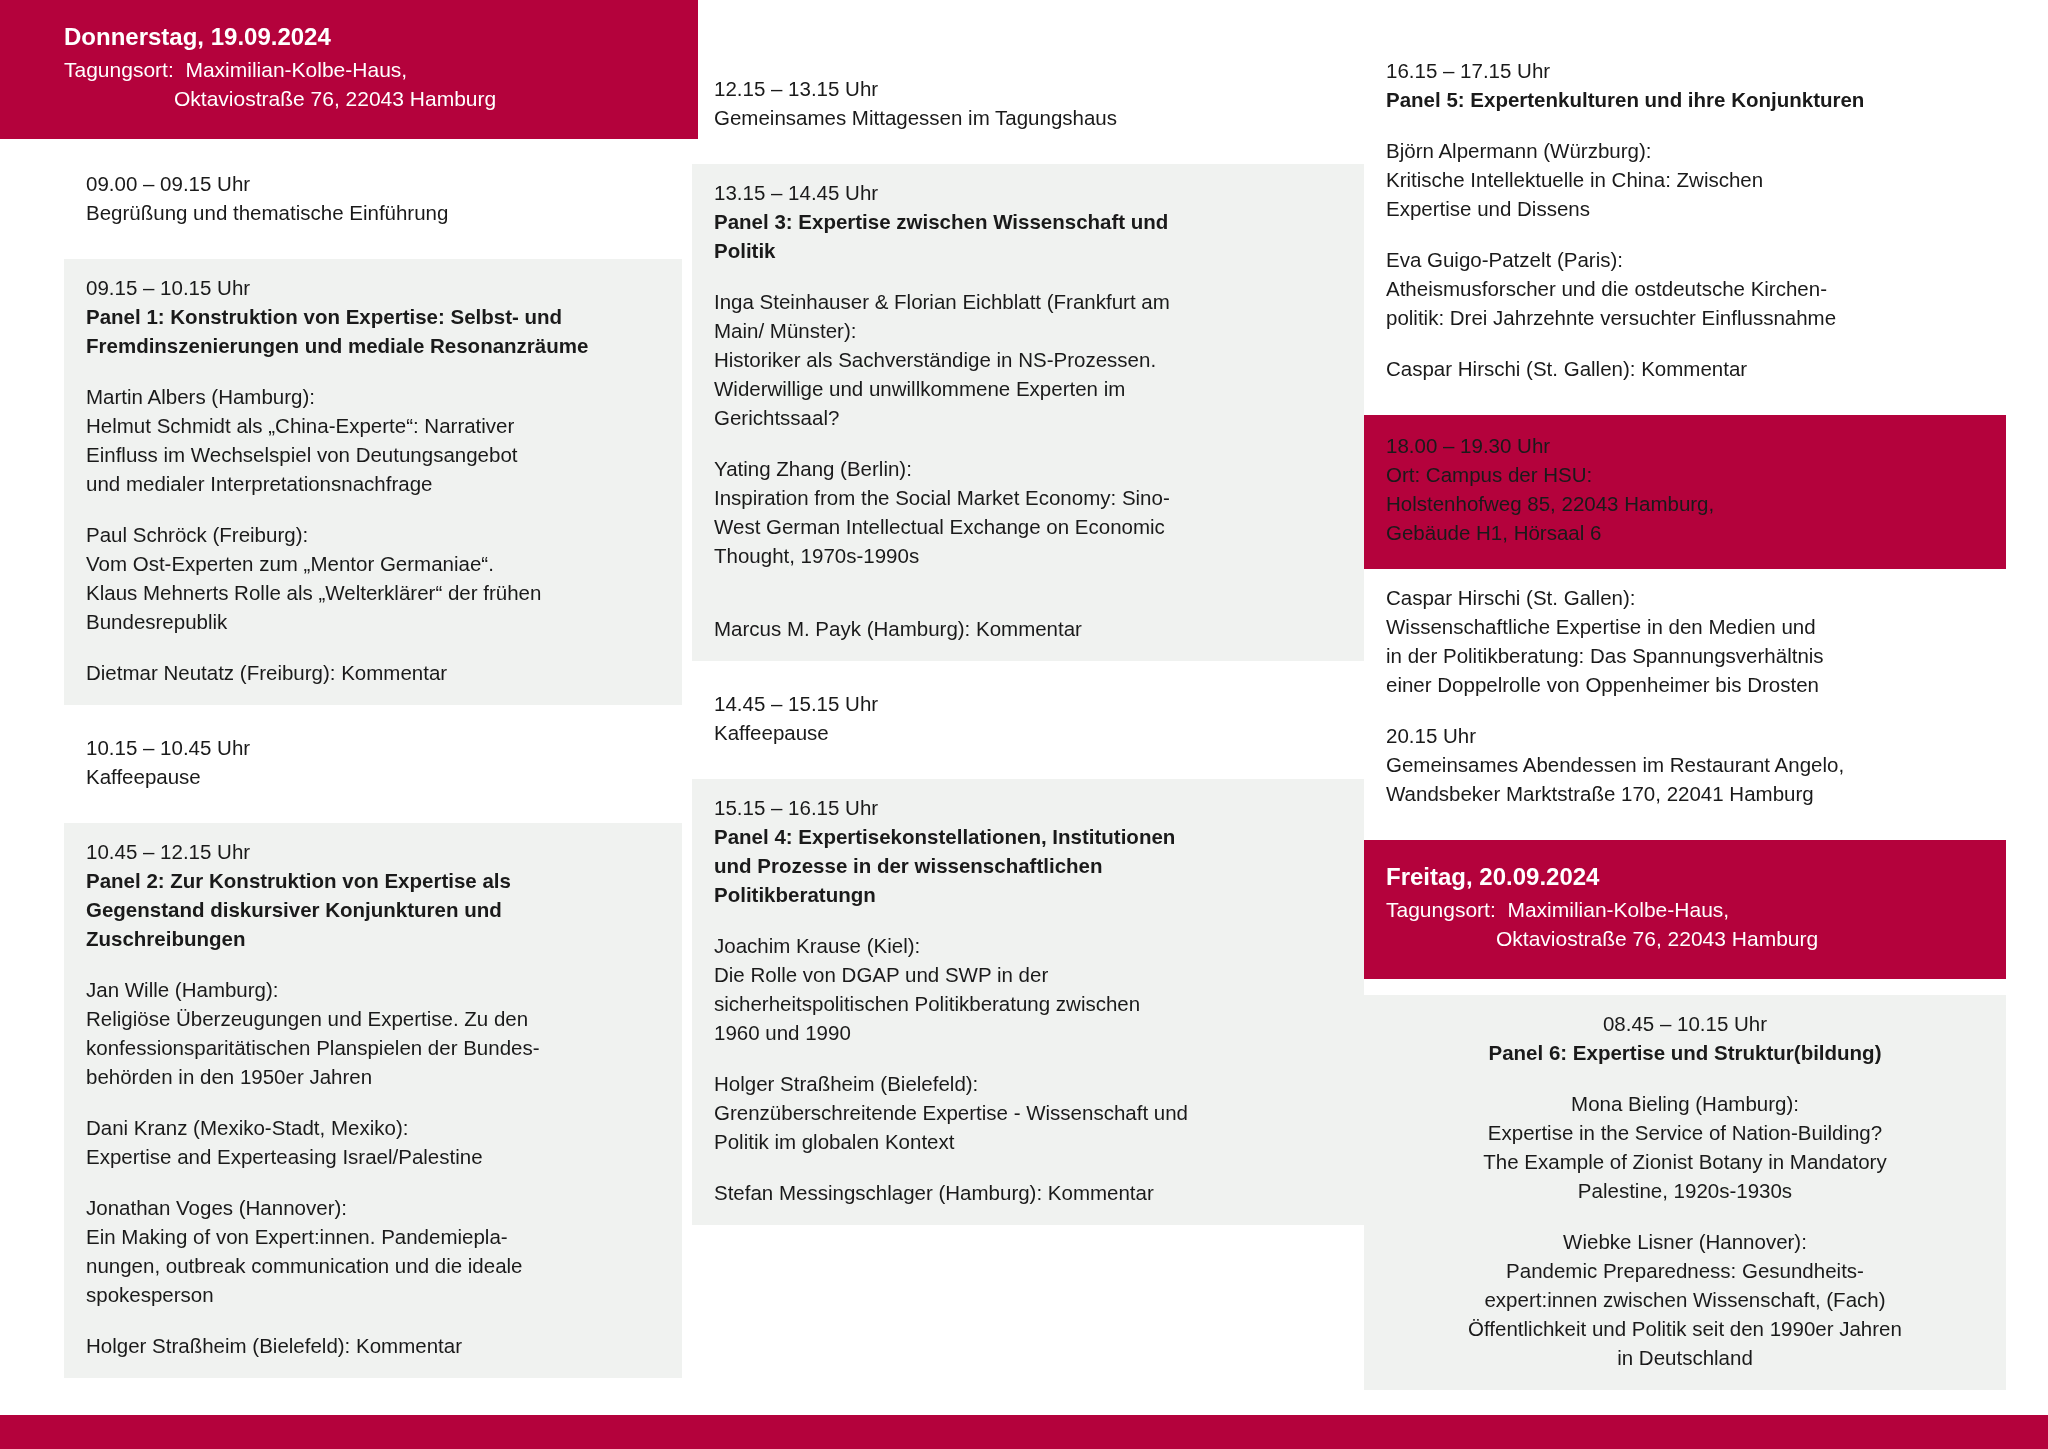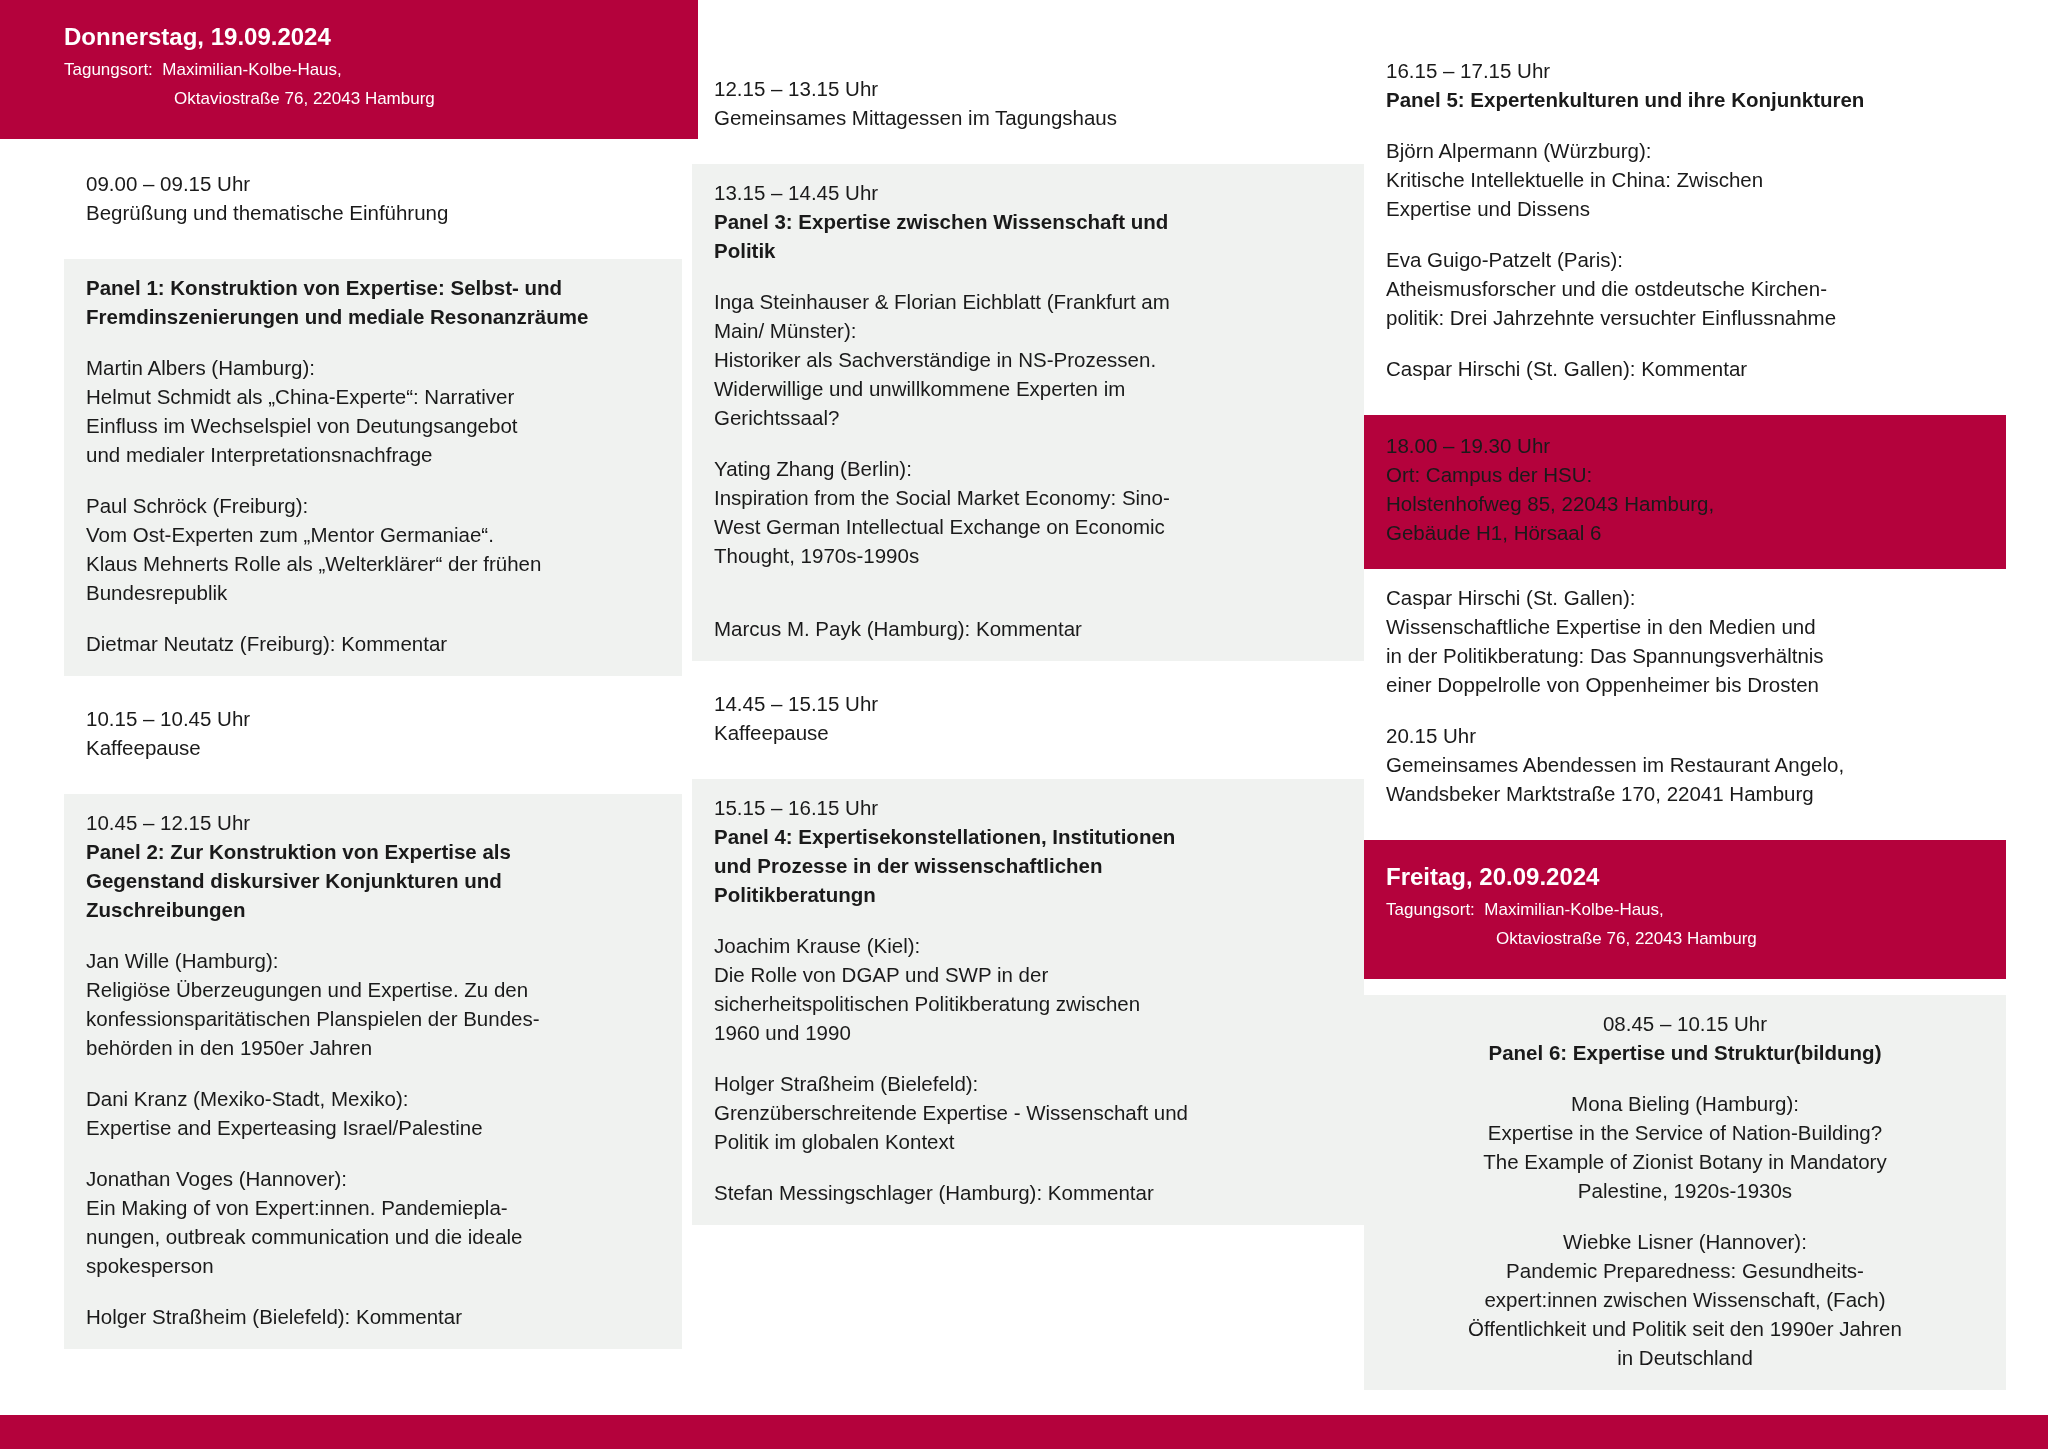--- a/index.html
+++ b/index.html
@@ -57,21 +57,21 @@
   .spacer {
     height: 22px;
   }
   .hdr-date {
     font-size: 24px;
     font-weight: bold;
     line-height: 33px;
     margin-bottom: 2px;
   }
   .hdr-venue {
-    font-size: 17px;
+    font-size: 21px;
     line-height: 29px;
     white-space: pre-wrap;
   }
   
   .header-red-left {
     background: #b4023c;
     color: #fff;
     padding: 20px 22px 26px 64px;
     margin-left: -64px;
     margin-bottom: 16px;
@@ -118,20 +118,21 @@
         <div class="hdr-venue">Tagungsort:  Maximilian-Kolbe-Haus,</div>
         <div class="hdr-venue" style="padding-left:110px;">Oktaviostraße 76, 22043 Hamburg</div>
       </div>
 
       <div class="block plain">
         <div class="line">09.00 – 09.15 Uhr</div>
         <div class="line">Begrüßung und thematische Einführung</div>
       </div>
 
       <div class="block grey">
+        <div class="line">09.15 – 10.15 Uhr</div>
         <div class="line bold">Panel 1: Konstruktion von Expertise: Selbst- und
 Fremdinszenierungen und mediale Resonanzräume</div>
         <div class="spacer"></div>
         <div class="line">Martin Albers (Hamburg):
 Helmut Schmidt als „China-Experte“: Narrativer
 Einfluss im Wechselspiel von Deutungsangebot
 und medialer Interpretationsnachfrage</div>
         <div class="spacer"></div>
         <div class="line">Paul Schröck (Freiburg):
 Vom Ost-Experten zum „Mentor Germaniae“.

